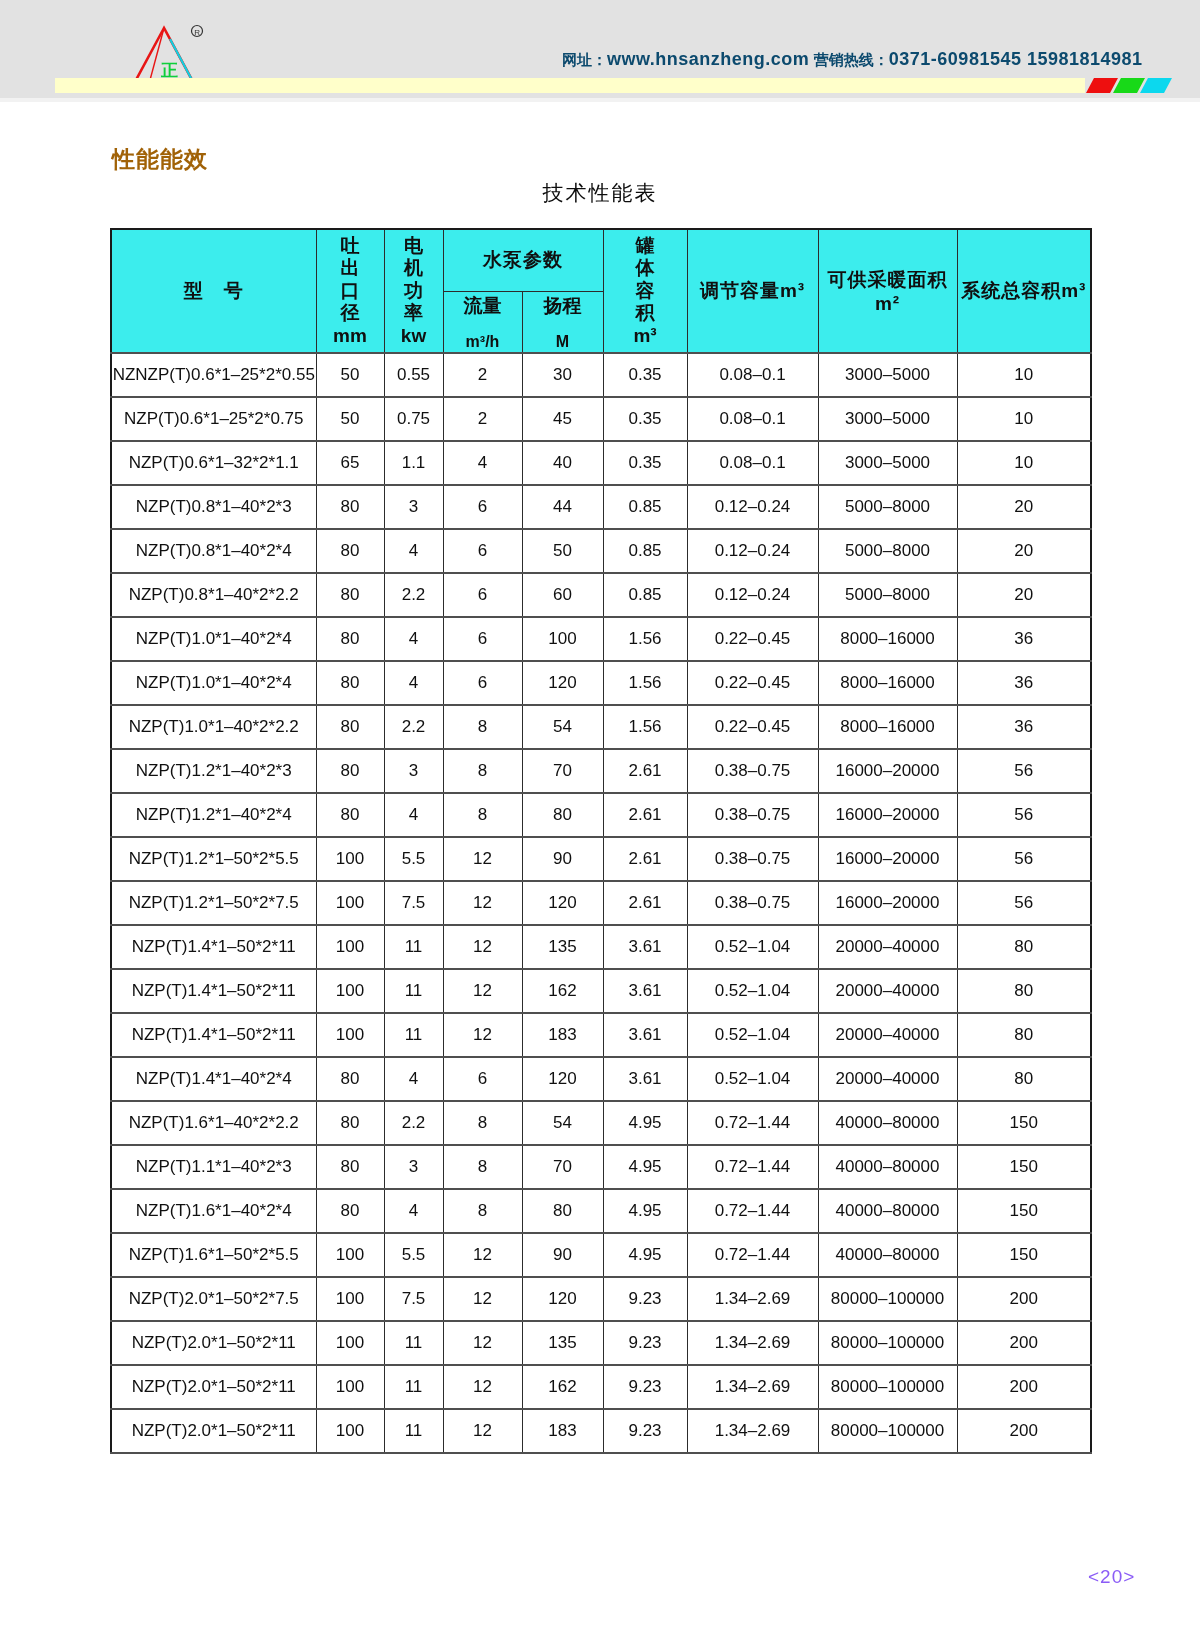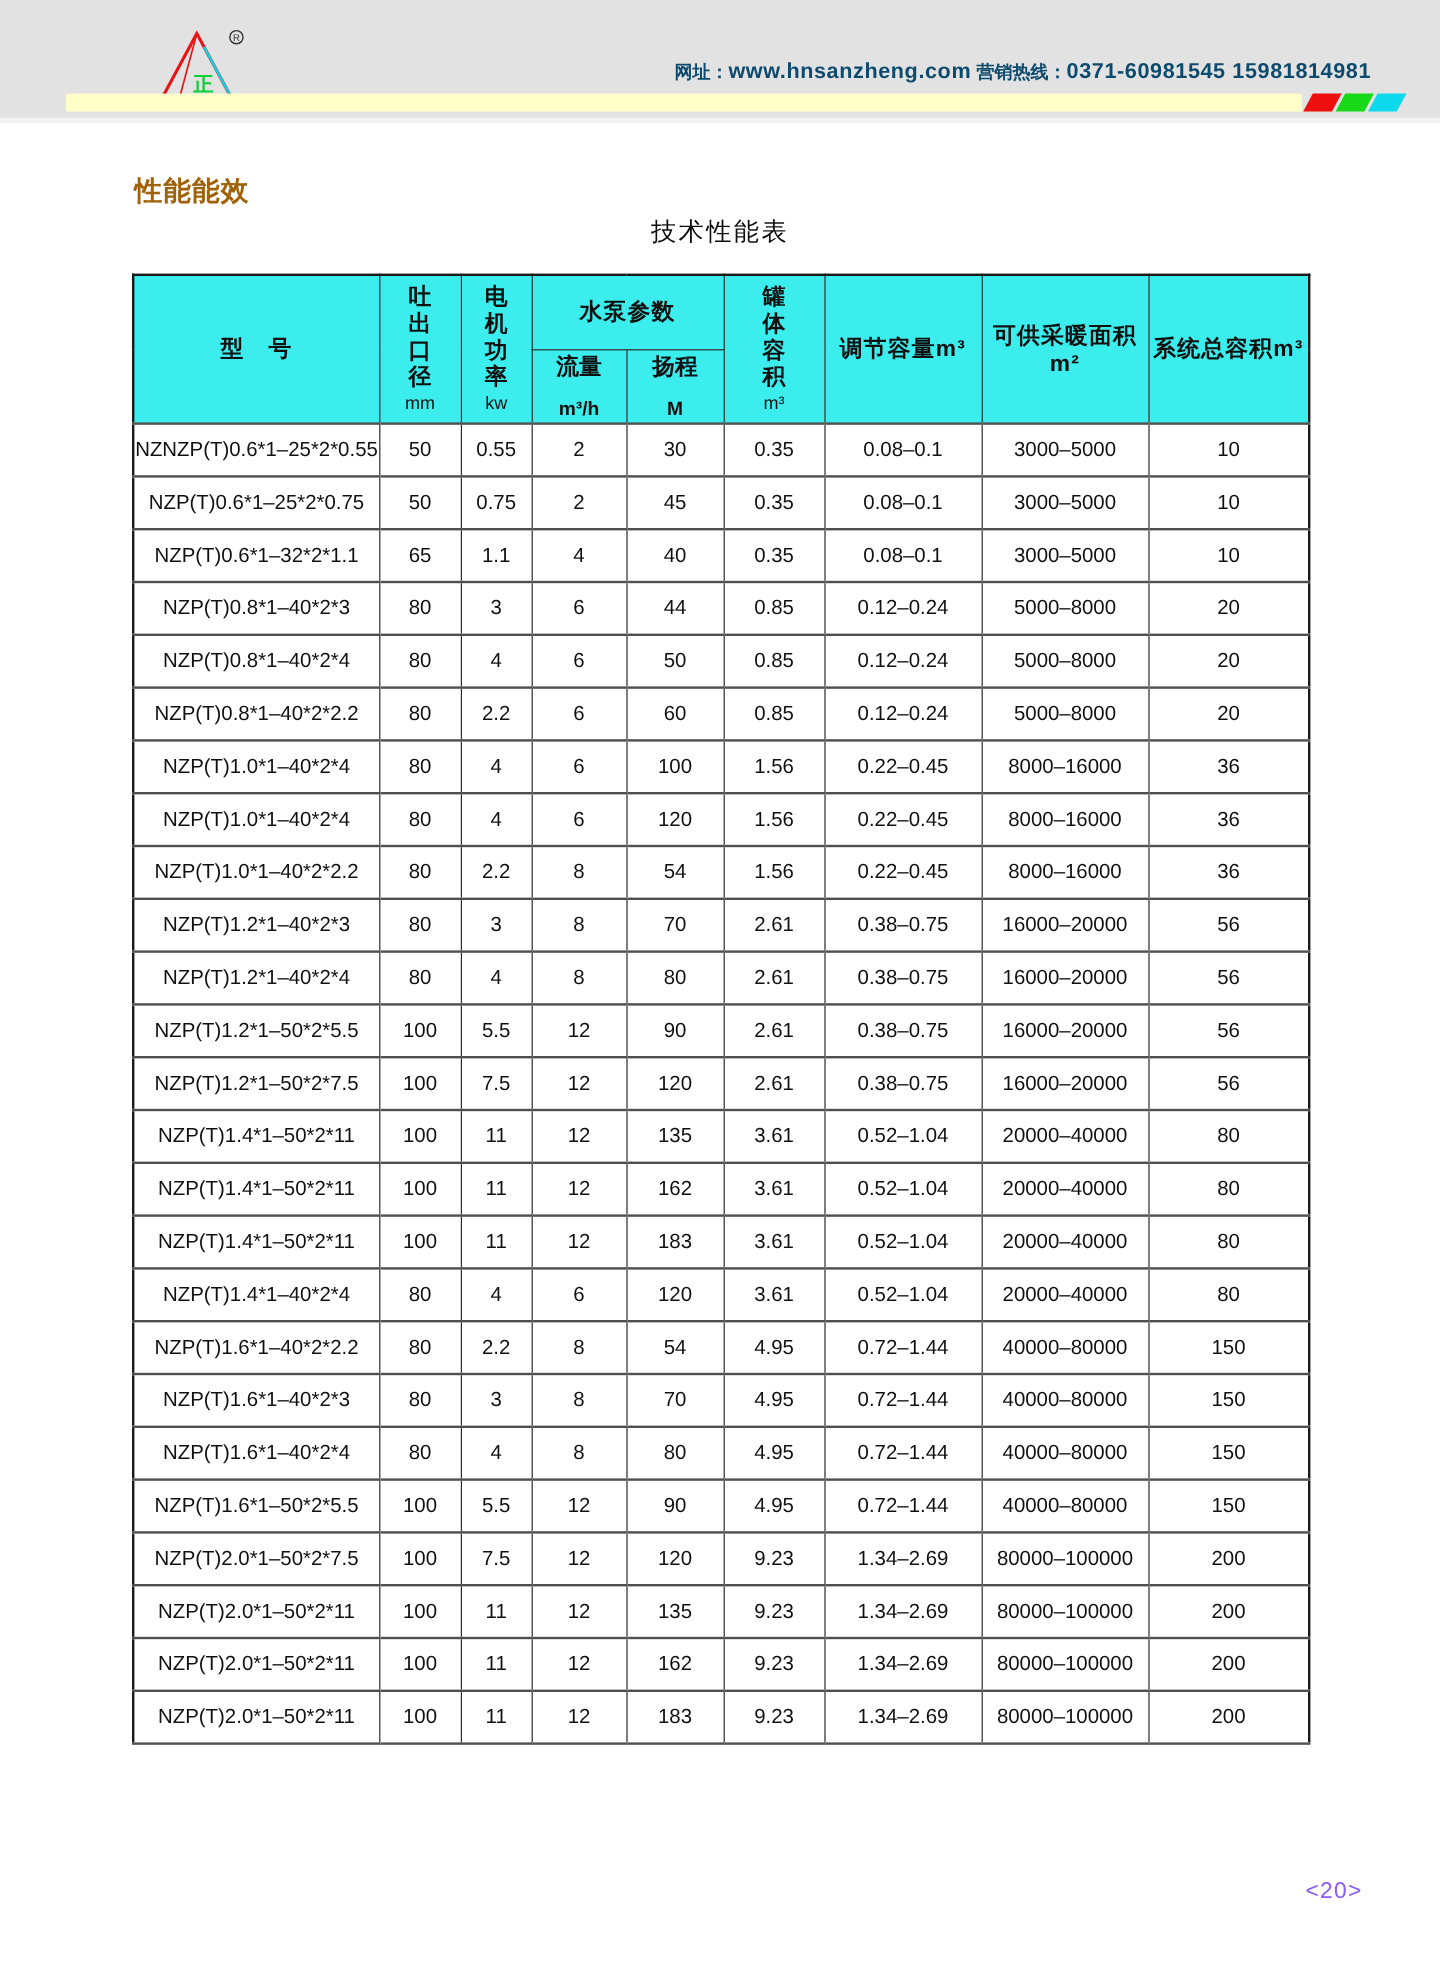--- a/index.html
+++ b/index.html
@@ -24,21 +24,21 @@
   .section-title { position:absolute; left:112px; top:144px; font-size:23px; font-weight:bold; color:#a16207; letter-spacing:1px; }
   .table-title { position:absolute; left:110px; top:179px; width:980px; text-align:center; font-size:21px; font-weight:normal; color:#0d0d0d; letter-spacing:2px; }
 
   
   table.spec { position:absolute; left:110px; top:228px; width:980px; border-collapse:collapse; table-layout:fixed; border:2px solid #1a1a1a; }
   table.spec th, table.spec td { border:1px solid #2c2c2c; text-align:center; vertical-align:middle; color:#101010; }
   table.spec thead th { background:#3ceded; font-weight:bold; }
   table.spec tbody td { border-top:2px solid #4f4f4f; border-bottom:2px solid #4f4f4f; font-size:17px; height:44px; background:#ffffff; }
   .hdr-cn { font-size:19px; letter-spacing:1px; }
   .vert { width:22px; margin:0 auto; font-size:19px; line-height:1.18; word-break:break-all; letter-spacing:0; }
-  .unit { display:block; font-size:15px; font-weight:normal; margin-top:1px; }
+  .unit { display:block; font-size:19px; font-weight:bold; margin-top:1px; }
   .sub-lbl { display:block; font-size:19px; }
   .sub-unit { display:block; font-size:16px; margin-top:14px; }
   tr.hrow1 { height:62px; } tr.hrow2 { height:62px; }
 
   
   .page-num { position:absolute; left:1088px; top:1566px; font-size:19px; color:#8b5cf6; letter-spacing:1px; }
 </style>
 </head>
 <body>
 
@@ -307,21 +307,21 @@
           <td>80</td>
           <td>2.2</td>
           <td>8</td>
           <td>54</td>
           <td>4.95</td>
           <td>0.72–1.44</td>
           <td>40000–80000</td>
           <td>150</td>
         </tr>
         <tr>
-          <td>NZP(T)1.6*1–40*2*3</td>
+          <td>NZP(T)1.1*1–40*2*3</td>
           <td>80</td>
           <td>3</td>
           <td>8</td>
           <td>70</td>
           <td>4.95</td>
           <td>0.72–1.44</td>
           <td>40000–80000</td>
           <td>150</td>
         </tr>
         <tr>

